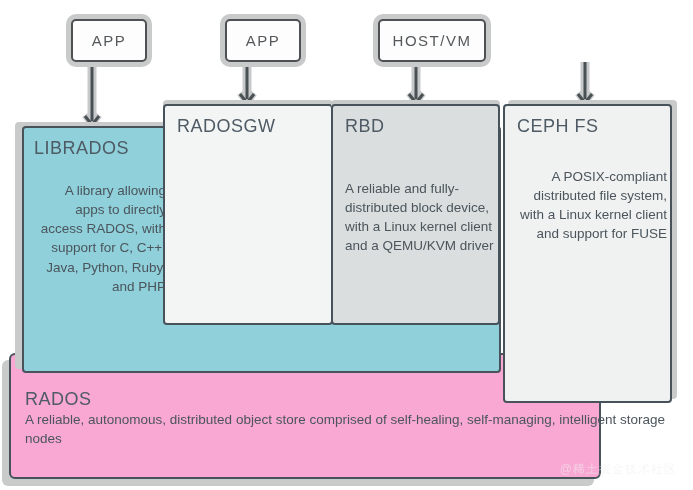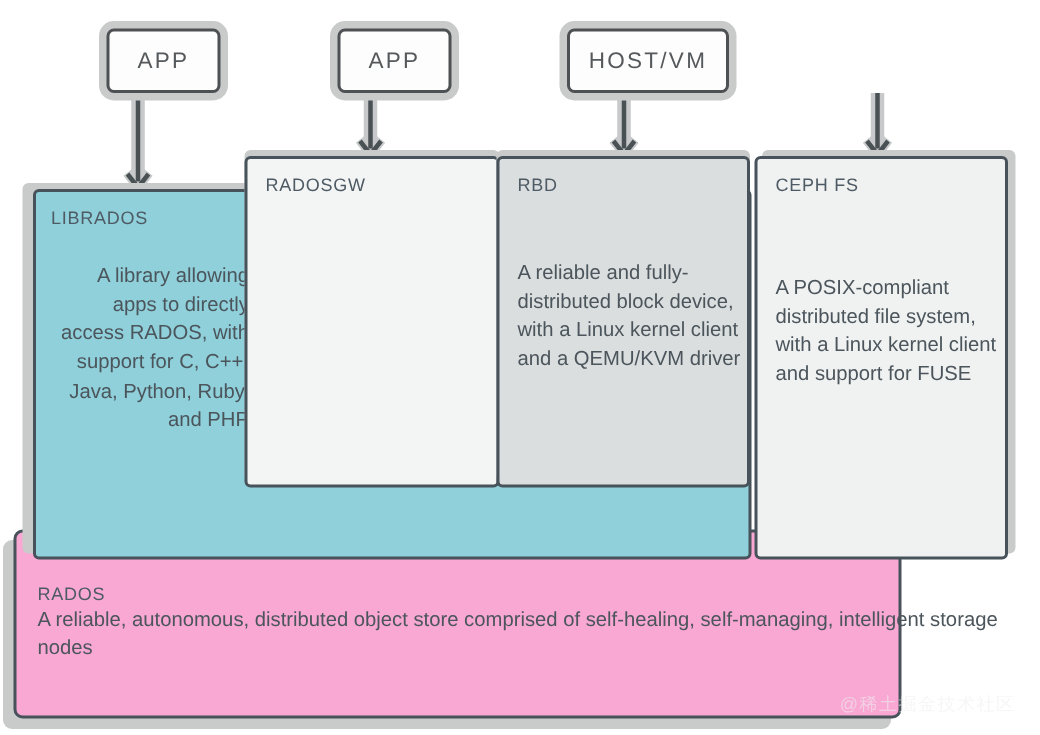--- a/index.html
+++ b/index.html
@@ -52,44 +52,44 @@
     box-shadow:0 -4px 0 #c9cbcb;
     padding:10px 12px;
   }
   #panel-rbd{
     left:331px;top:104px;width:169px;height:221px;
     background:#dadedf;z-index:3;
     box-shadow:0 -4px 0 #c9cbcb;
     padding:10px 12px;
   }
   #panel-cephfs{
-    left:503px;top:104px;width:169px;height:269px;
+    left:503px;top:104px;width:169px;height:299px;
     background:#f0f2f2;z-index:3;
     box-shadow:5px -4px 0 #c9cbcb;
     padding:10px 12px;
   }
   #panel-rados{
     left:9px;top:353px;width:592px;height:126px;
     background:#f9a8d4;z-index:1;
     box-shadow:-7px 7px 0 #c9cbcb;
     border-radius:6px;
     padding:2px 12px;
   }
   .panel-title{
-    font-size:12px;color:#4e5a64;letter-spacing:0.5px;
+    font-size:18px;color:#4e5a64;letter-spacing:0.5px;
     font-weight:normal;
   }
   .panel-desc{
     font-size:13.5px;color:#4b555b;line-height:1.42;
   }
   #panel-librados .panel-title{margin-top:2px;}
   #panel-librados .panel-desc{margin-top:22px;width:132px;text-align:right;}
   #panel-radosgw .panel-desc{margin-top:30px;width:148px;}
   #panel-rbd .panel-desc{margin-top:42px;width:152px;}
-  #panel-cephfs .panel-desc{margin-top:52px;width:150px;}
+  #panel-cephfs .panel-desc{margin-top:30px;width:150px;text-align:right;}
   #panel-rados .panel-title{margin-top:32px;margin-left:2px;}
   #panel-rados .panel-desc{width:655px;margin-left:2px;}
   
   #watermark{
     position:absolute;right:16px;bottom:12px;
     font-size:12px;letter-spacing:1px;
     color:rgba(238,238,238,0.55);
     z-index:5;
   }
 </style>

